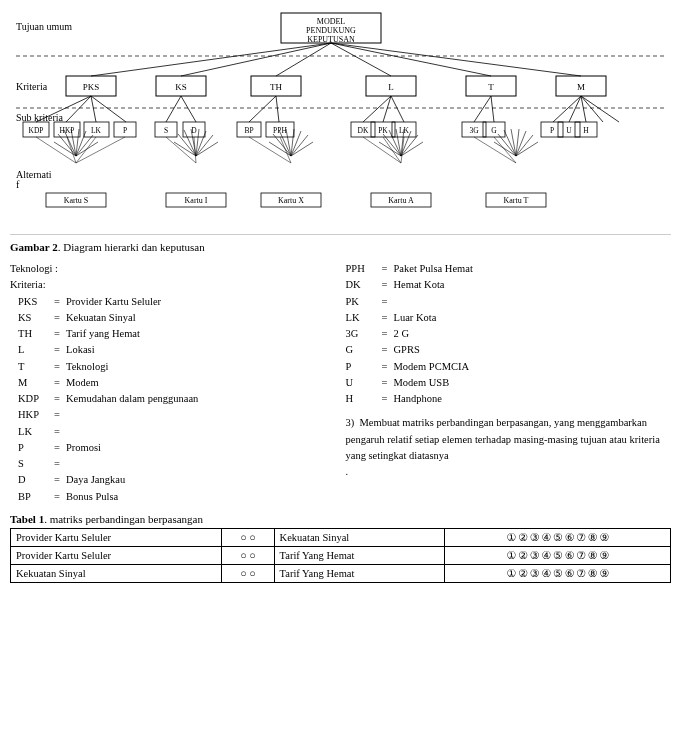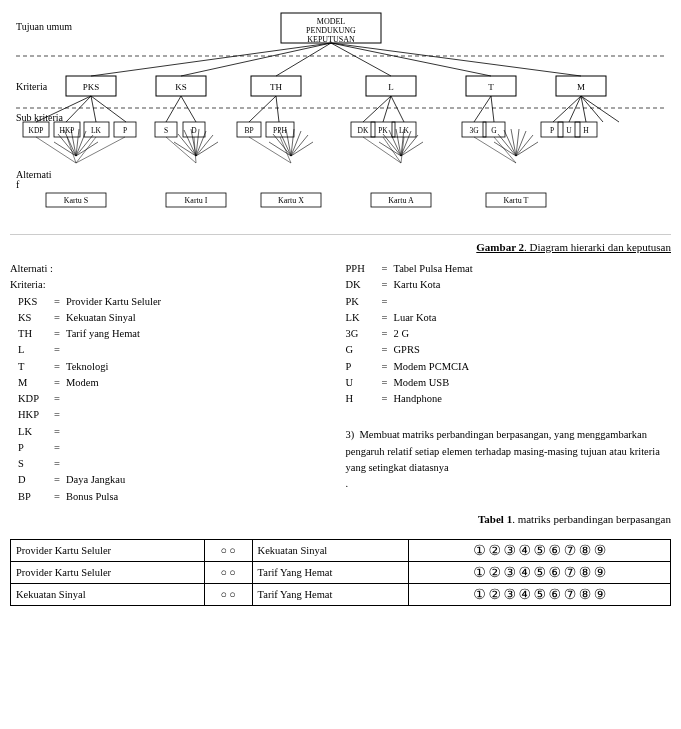--- a/index.html
+++ b/index.html
@@ -17,24 +17,23 @@
     .diagram-area {
       position: relative;
       width: 100%;
       border-bottom: 1px solid #ccc;
       padding-bottom: 6px;
       margin-bottom: 6px;
     }
 
     
     .caption {
-      text-align: right;
+      text-align: left;
       font-size: 11px;
       margin-bottom: 8px;
-      text-decoration: underline;
     }
     .caption strong { font-weight: bold; }
 
     
     .legend-section {
       display: flex;
       gap: 10px;
       margin-bottom: 8px;
       font-size: 10.5px;
       line-height: 1.55;
@@ -42,41 +41,41 @@
     .legend-col { flex: 1; }
     .legend-col p { margin: 0; }
     .legend-col .indent { padding-left: 8px; }
     .legend-col .entry { display: flex; gap: 2px; }
     .legend-col .entry .key { min-width: 34px; }
     .legend-col .entry .eq { min-width: 10px; }
     .legend-col .entry .val { flex: 1; }
 
     
     .table-caption {
-      text-align: right;
+      text-align: left;
       font-size: 11px;
-      margin-bottom: 14px;
+      margin-bottom: 3px;
     }
     .table-caption strong { font-weight: bold; }
 
     table.comparison {
       width: 100%;
       border-collapse: collapse;
       font-size: 10.5px;
     }
     table.comparison td {
       border: 1px solid #000;
       padding: 2px 5px;
       text-align: left;
     }
     table.comparison td.center {
       text-align: center;
     }
     table.comparison td.number-cell {
-      font-size: 14px;
+      font-size: 11px;
       letter-spacing: -0.5px;
     }
   </style>
 </head>
 <body>
 
 <div class="diagram-area">
   <svg width="660" height="220" viewBox="0 0 660 220" xmlns="http://www.w3.org/2000/svg" style="display:block;margin:0 auto;">
 
     <rect x="270" y="5" width="100" height="30" fill="none" stroke="#000" stroke-width="1"></rect>
@@ -267,66 +266,69 @@
   </svg>
 </div>
 
 <p class="caption">
   <strong>Gambar 2</strong><span>. Diagram hierarki dan keputusan</span>
 </p>
 
 <div class="legend-section">
 
   <div class="legend-col">
-    <p>Alternati :</p>
+    <p>Teknologi :</p>
     <p>Kriteria:</p>
     <div class="entry indent">
       <span class="key">PKS</span>
       <span class="eq">=</span>
       <span class="val">Provider Kartu Seluler</span>
     </div>
     <div class="entry indent">
       <span class="key">KS</span>
       <span class="eq">=</span>
       <span class="val">Kekuatan Sinyal</span>
     </div>
     <div class="entry indent">
       <span class="key">TH</span>
       <span class="eq">=</span>
       <span class="val">Tarif yang Hemat</span>
     </div>
     <div class="entry indent">
       <span class="key">L</span>
       <span class="eq">=</span>
+      <span class="val">Lokasi</span>
     </div>
     <div class="entry indent">
       <span class="key">T</span>
       <span class="eq">=</span>
       <span class="val">Teknologi</span>
     </div>
     <div class="entry indent">
       <span class="key">M</span>
       <span class="eq">=</span>
       <span class="val">Modem</span>
     </div>
     <div class="entry indent">
       <span class="key">KDP</span>
       <span class="eq">=</span>
+      <span class="val">Kemudahan dalam penggunaan</span>
     </div>
     <div class="entry indent">
       <span class="key">HKP</span>
       <span class="eq">=</span>
     </div>
     <div class="entry indent">
       <span class="key">LK</span>
       <span class="eq">=</span>
     </div>
     <div class="entry indent">
       <span class="key">P</span>
       <span class="eq">=</span>
+      <span class="val">Promosi</span>
     </div>
     <div class="entry indent">
       <span class="key">S</span>
       <span class="eq">=</span>
     </div>
     <div class="entry indent">
       <span class="key">D</span>
       <span class="eq">=</span>
       <span class="val">Daya Jangkau</span>
     </div>
@@ -334,26 +336,26 @@
       <span class="key">BP</span>
       <span class="eq">=</span>
       <span class="val">Bonus Pulsa</span>
     </div>
   </div>
 
   <div class="legend-col">
     <div class="entry">
       <span class="key">PPH</span>
       <span class="eq">=</span>
-      <span class="val">Tabel Pulsa Hemat</span>
+      <span class="val">Paket Pulsa Hemat</span>
     </div>
     <div class="entry">
       <span class="key">DK</span>
       <span class="eq">=</span>
-      <span class="val">Kartu Kota</span>
+      <span class="val">Hemat Kota</span>
     </div>
     <div class="entry">
       <span class="key">PK</span>
       <span class="eq">=</span>
     </div>
     <div class="entry">
       <span class="key">LK</span>
       <span class="eq">=</span>
       <span class="val">Luar Kota</span>
     </div>
@@ -375,21 +377,21 @@
     <div class="entry">
       <span class="key">U</span>
       <span class="eq">=</span>
       <span class="val">Modem USB</span>
     </div>
     <div class="entry">
       <span class="key">H</span>
       <span class="eq">=</span>
       <span class="val">Handphone</span>
     </div>
-    <p style="margin-top:20px;">
+    <p style="margin-top:8px;">
       <span>3)&nbsp;&nbsp;Membuat matriks perbandingan berpasangan, yang menggambarkan pengaruh relatif setiap elemen terhadap masing-masing tujuan atau kriteria yang setingkat diatasnya</span>
     </p>
     <p>.</p>
   </div>
 </div>
 
 <p class="table-caption">
   <strong>Tabel 1</strong><span>. matriks perbandingan berpasangan</span>
 </p>
 <table class="comparison">

